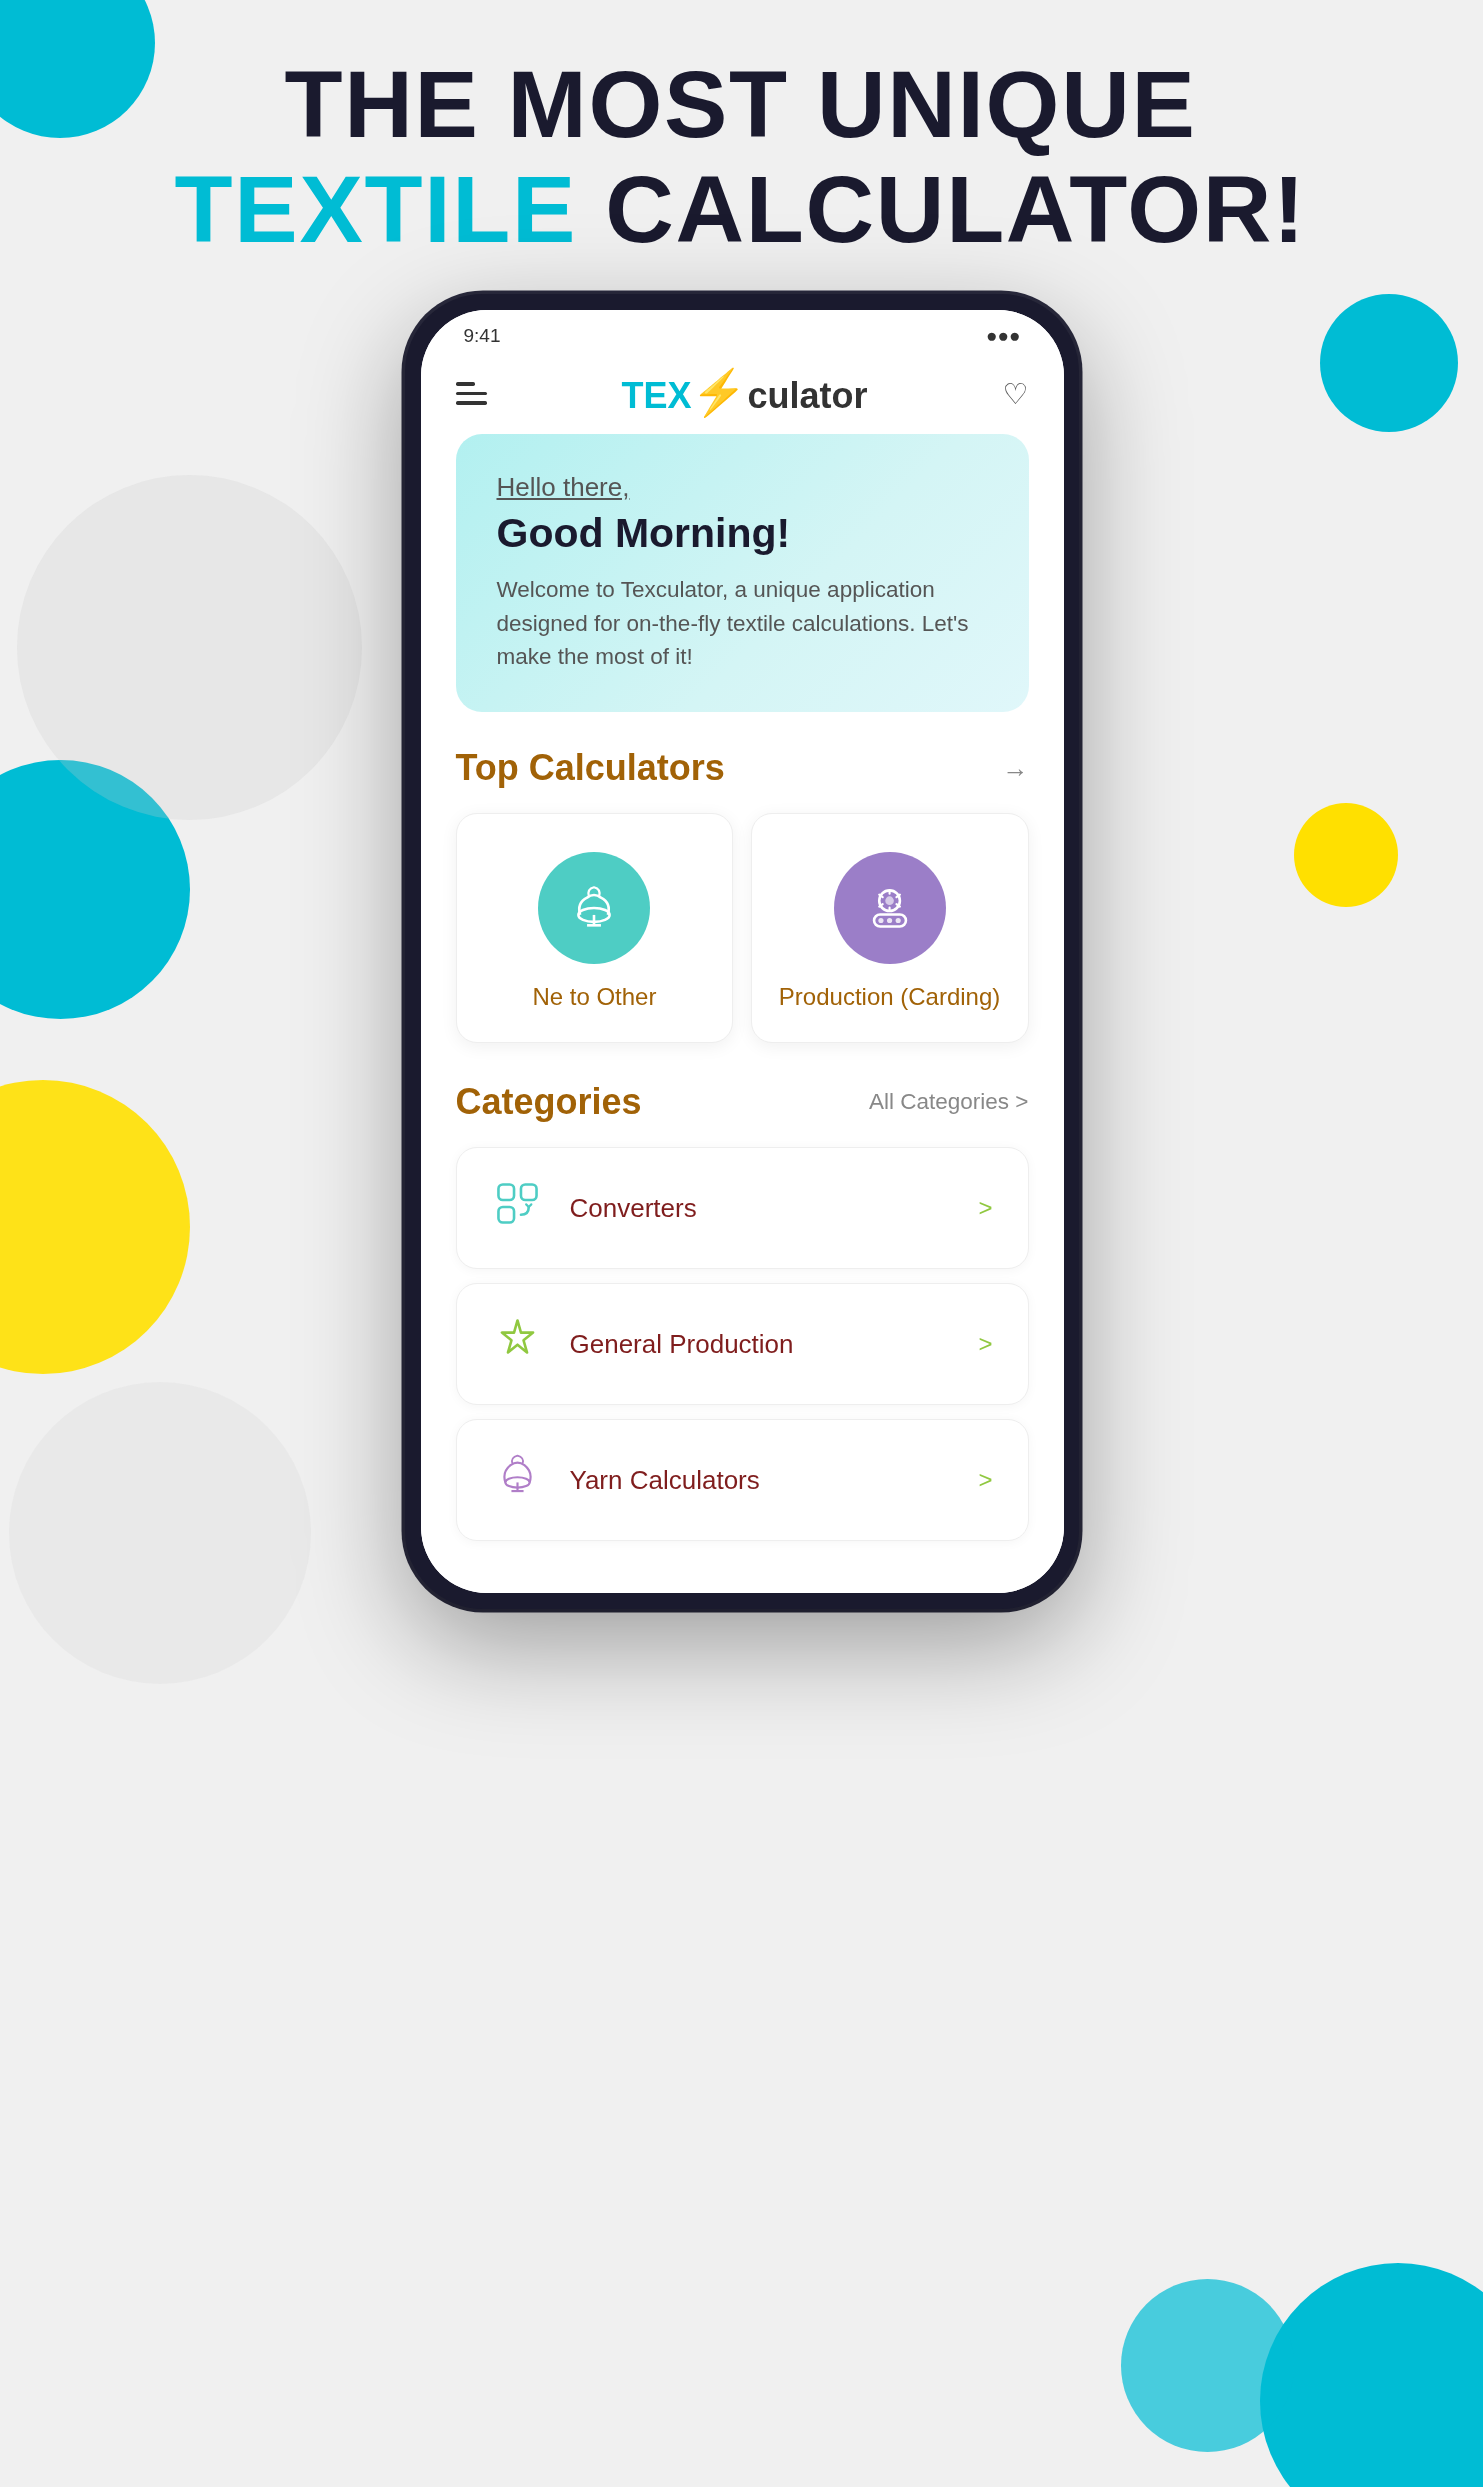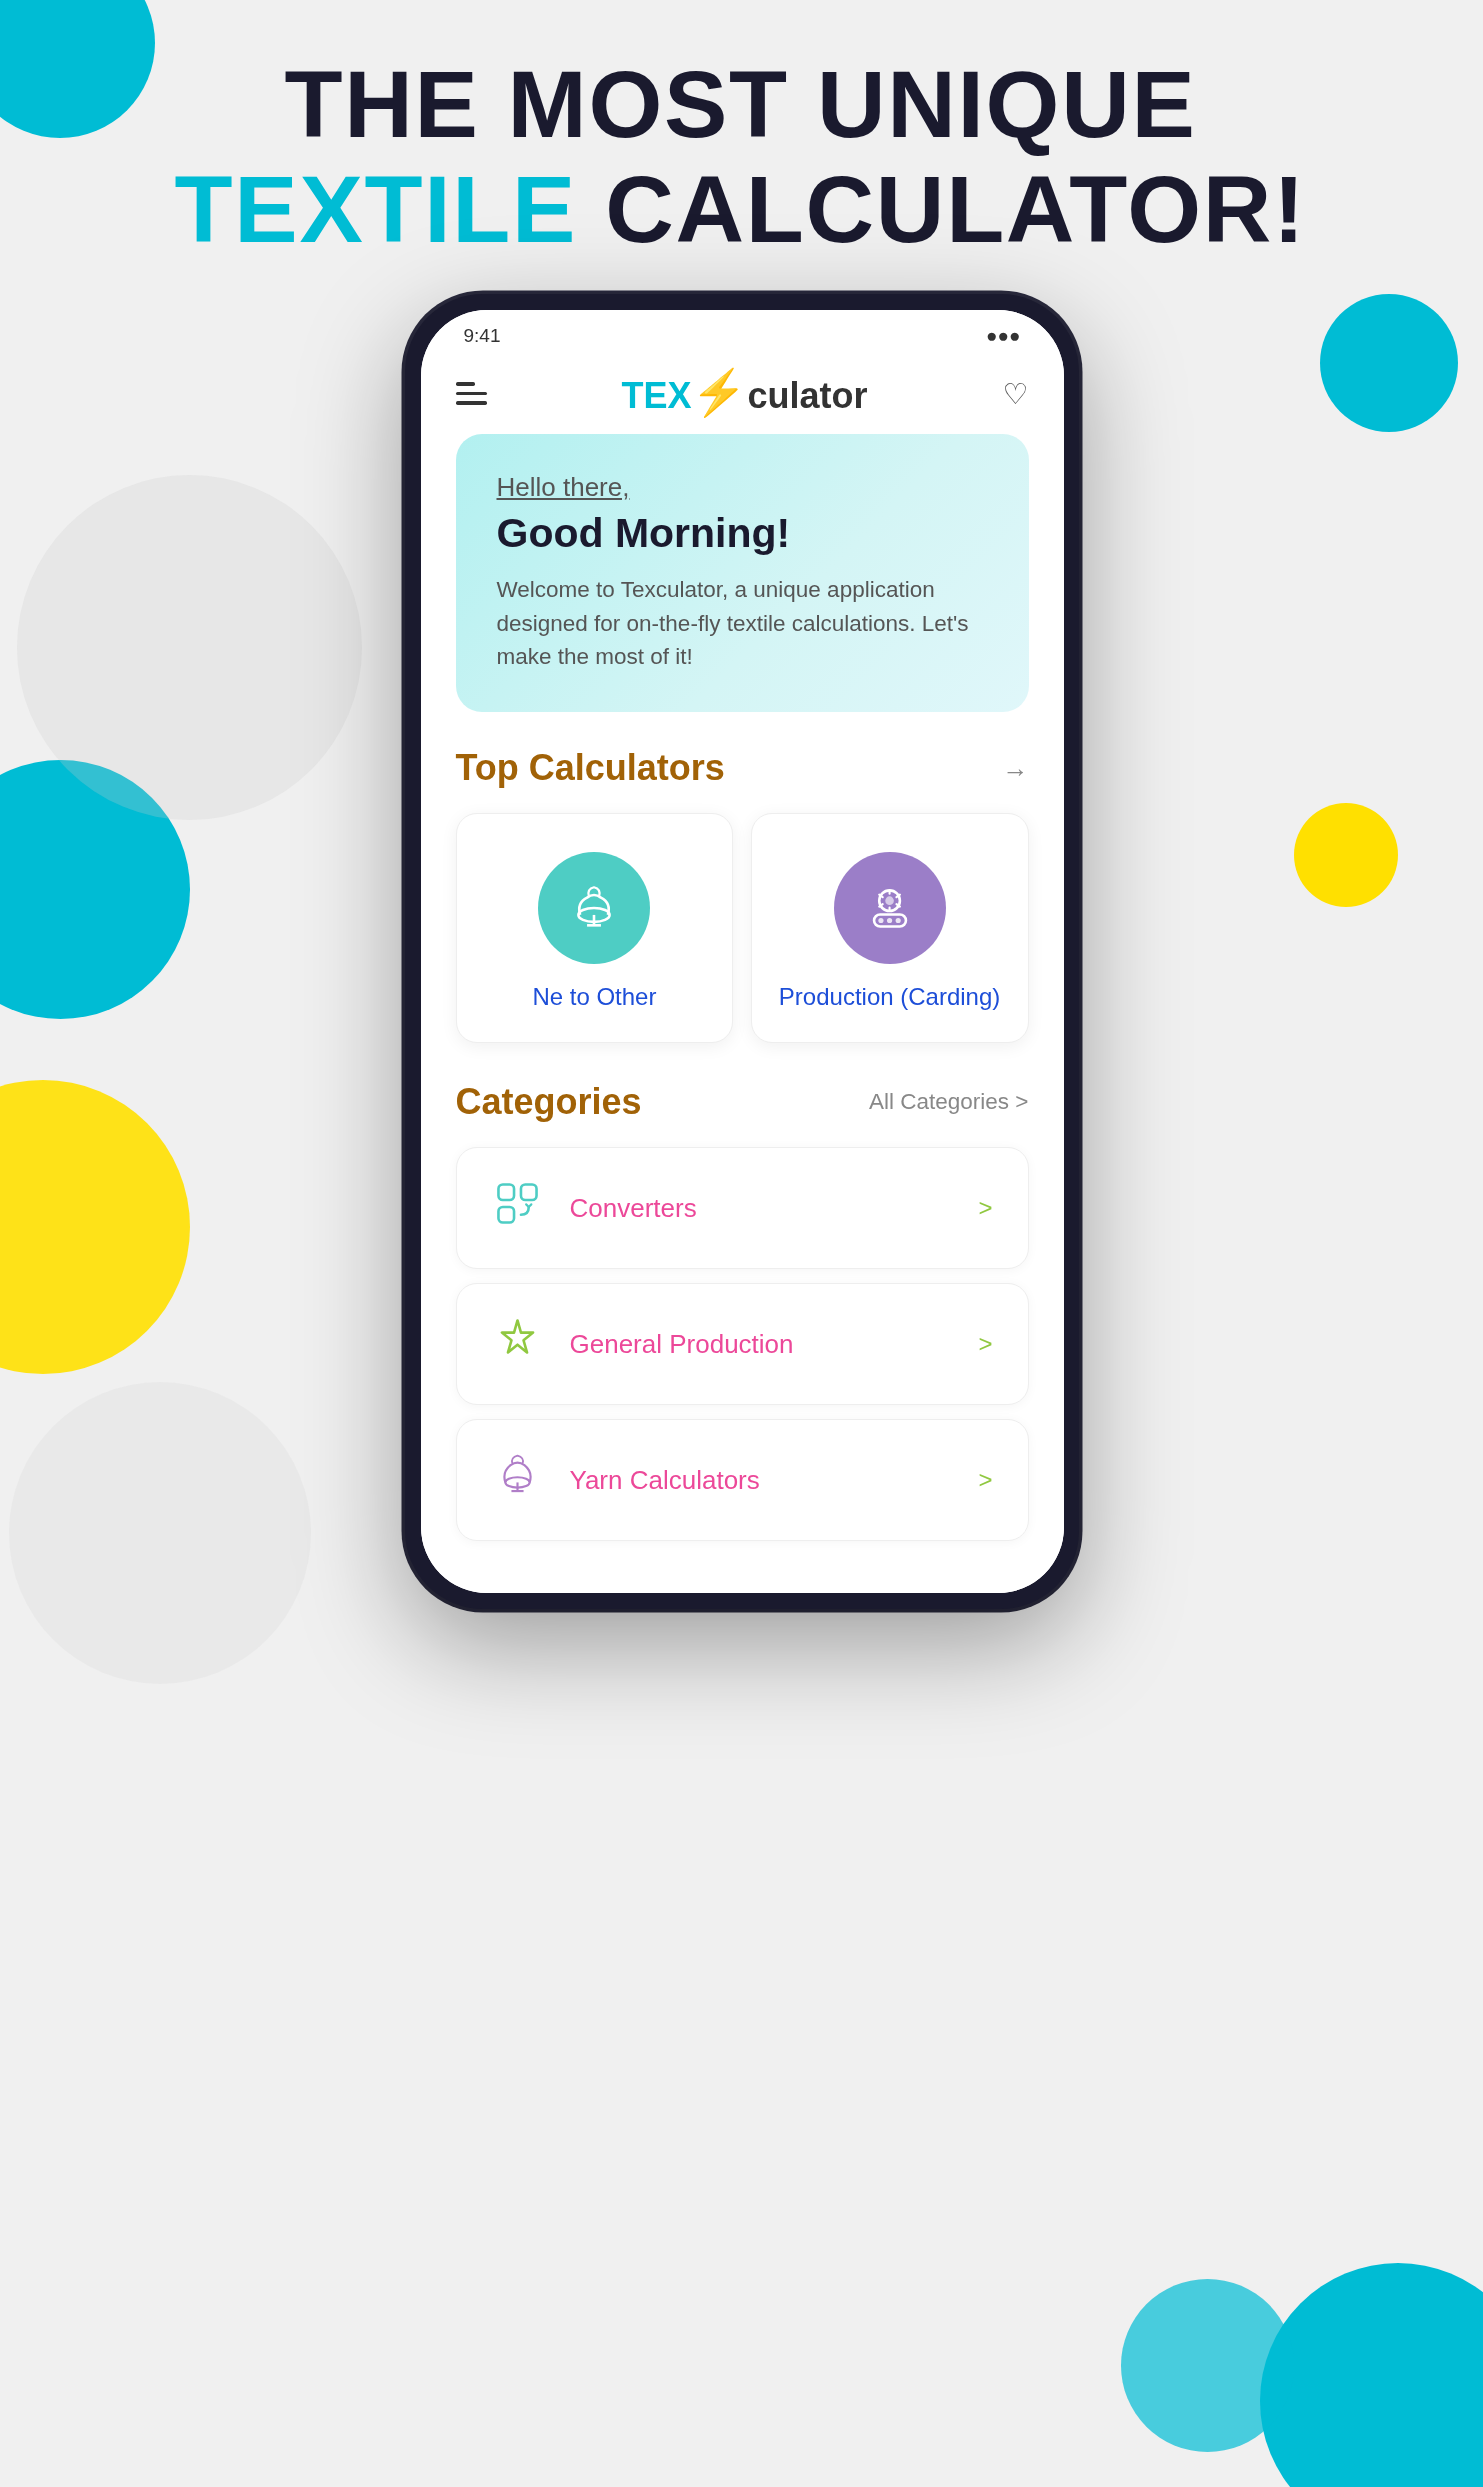--- a/index.html
+++ b/index.html
@@ -197,21 +197,21 @@
       display: flex;
       align-items: center;
       justify-content: center;
       font-size: 47px;
     }
     .calc-icon-circle.teal { background: #4ecdc4; }
     .calc-icon-circle.purple { background: #9b7ec8; }
 
     .calc-label {
       font-size: 24px;
-      color: #1d4ed8;
+      color: #a16207;
       text-align: right;
       font-weight: 500;
     }
 
     
     .categories-section { margin-bottom: 17.3px; }
 
     .category-card {
       background: #fff;
       border: 1.3px solid #eee;
@@ -236,21 +236,21 @@
       width: 52px;
       text-align: center;
     }
 
     .category-icon.converters { color: #4ecdc4; }
     .category-icon.general { color: #90c840; }
     .category-icon.yarn { color: #b07ec8; }
 
     .category-name {
       font-size: 26px;
-      color: #ec4899;
+      color: #7f1d1d;
       font-weight: 500;
     }
 
     .category-chevron {
       font-size: 24px;
       color: #90c840;
     }
   </style>
 </head>
 <body>

